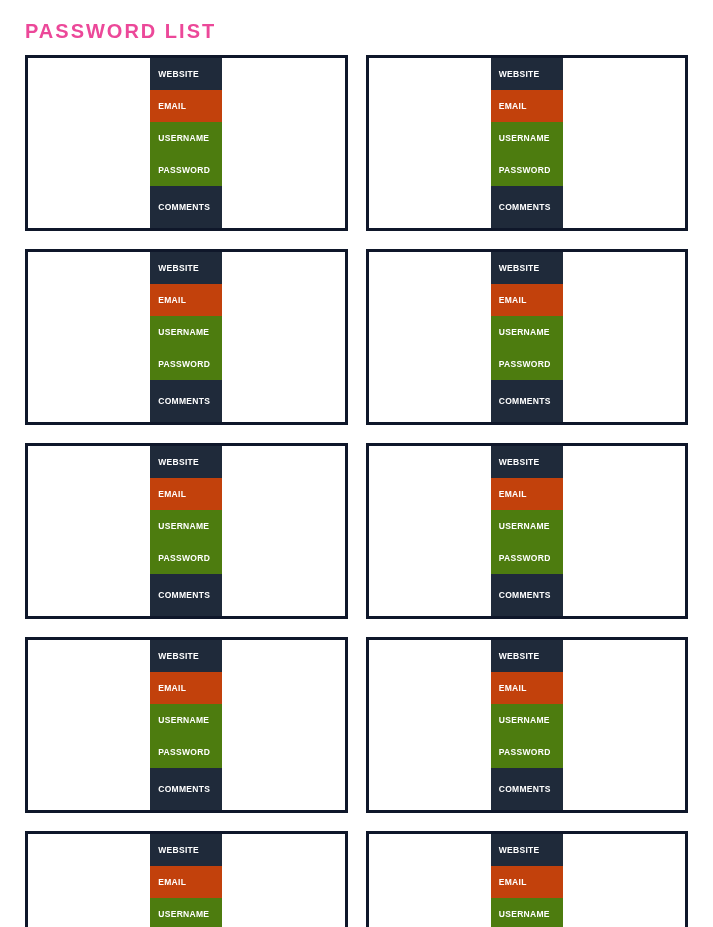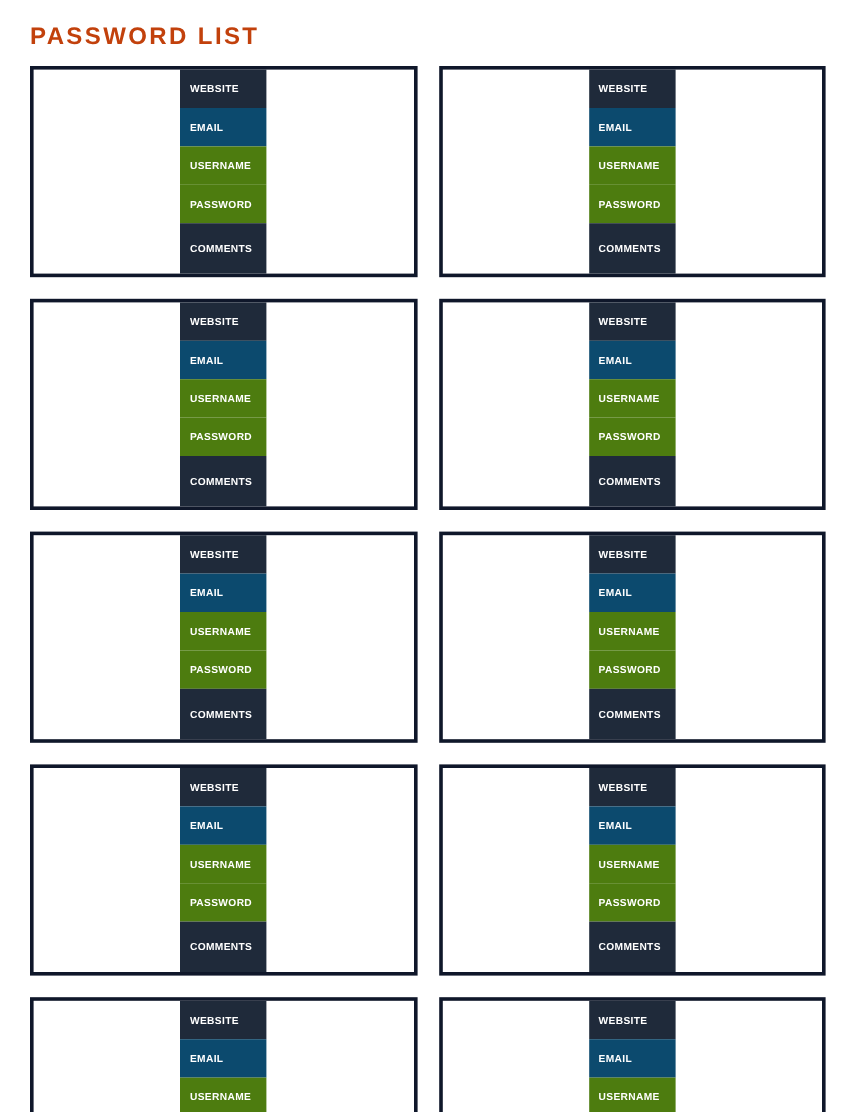--- a/index.html
+++ b/index.html
@@ -9,21 +9,21 @@
     }
     body {
       font-family: Arial, Helvetica, sans-serif;
       background: #ffffff;
       width: 713px;
       padding: 20px 25px;
     }
     .title {
       font-size: 20px;
       font-weight: bold;
-      color: #c2410c;
+      color: #ec4899;
       letter-spacing: 2px;
       margin-bottom: 12px;
     }
     .grid {
       display: grid;
       grid-template-columns: 1fr 1fr;
       gap: 18px 18px;
     }
     .card {
       border: 3px solid #0f172a;
@@ -45,21 +45,21 @@
       padding-left: 8px;
       color: #ffffff;
       font-size: 8.5px;
       font-weight: bold;
       letter-spacing: 0.3px;
     }
     .label.dark {
       background: #1f2a3a;
     }
     .label.mid {
-      background: #0c4a6e;
+      background: #c2410c;
     }
     .label.light {
       background: #4d7c0f;
     }
     .val {
       flex: 1;
     }
     .val.white { background: #ffffff; }
     .val.gray  { background: #f0f0f0; }
     .val.blue  { background: #dbe3ec; }

